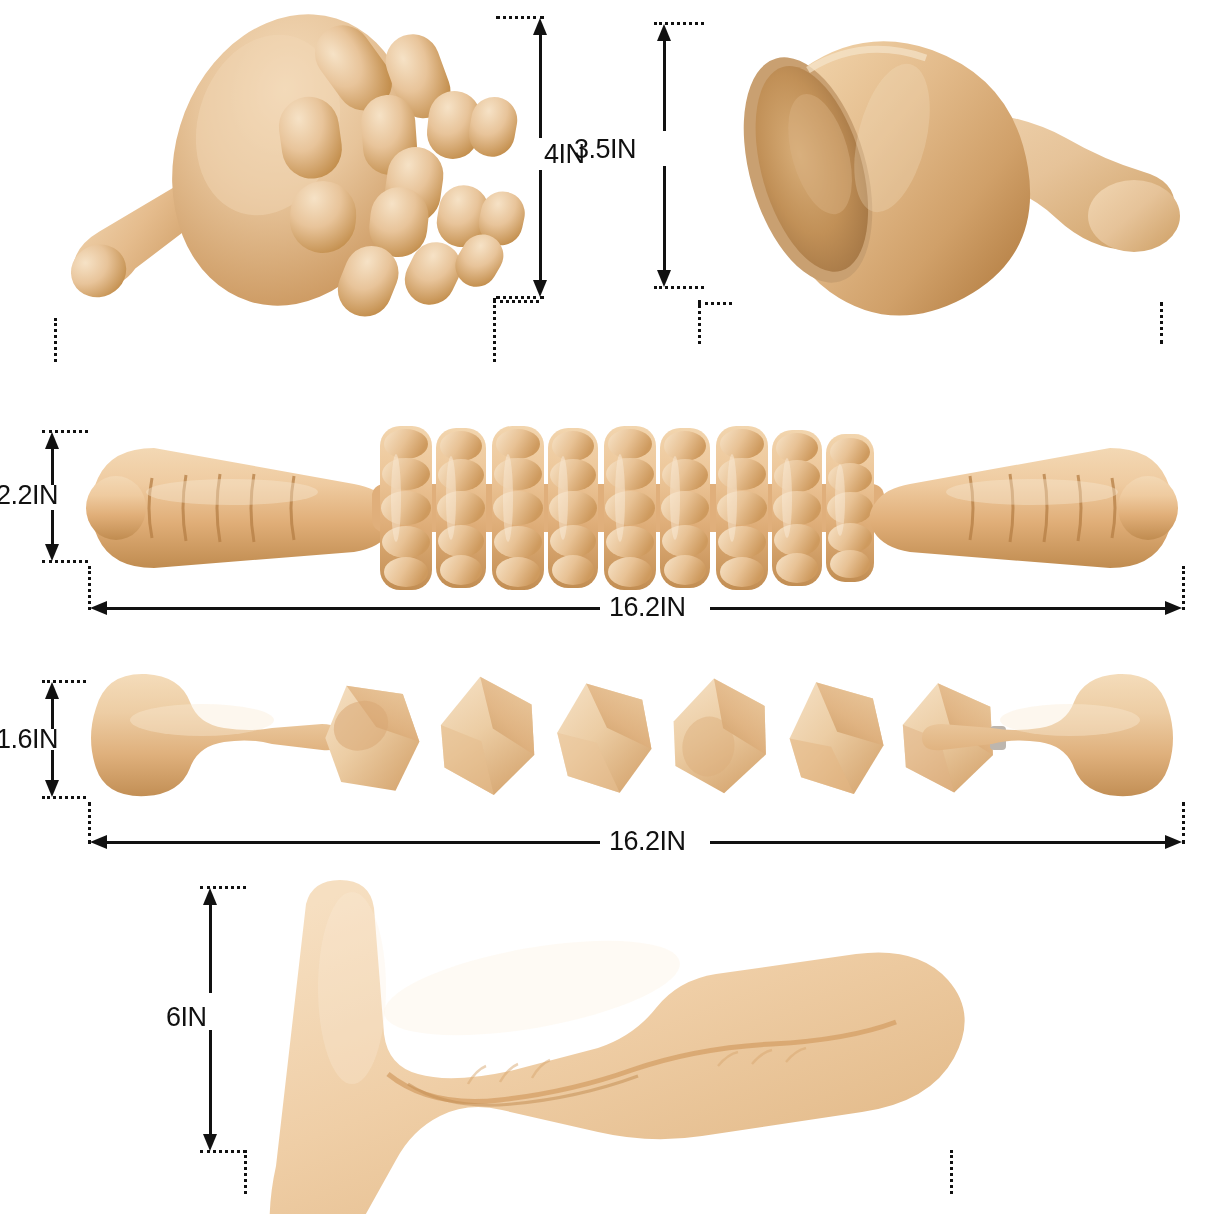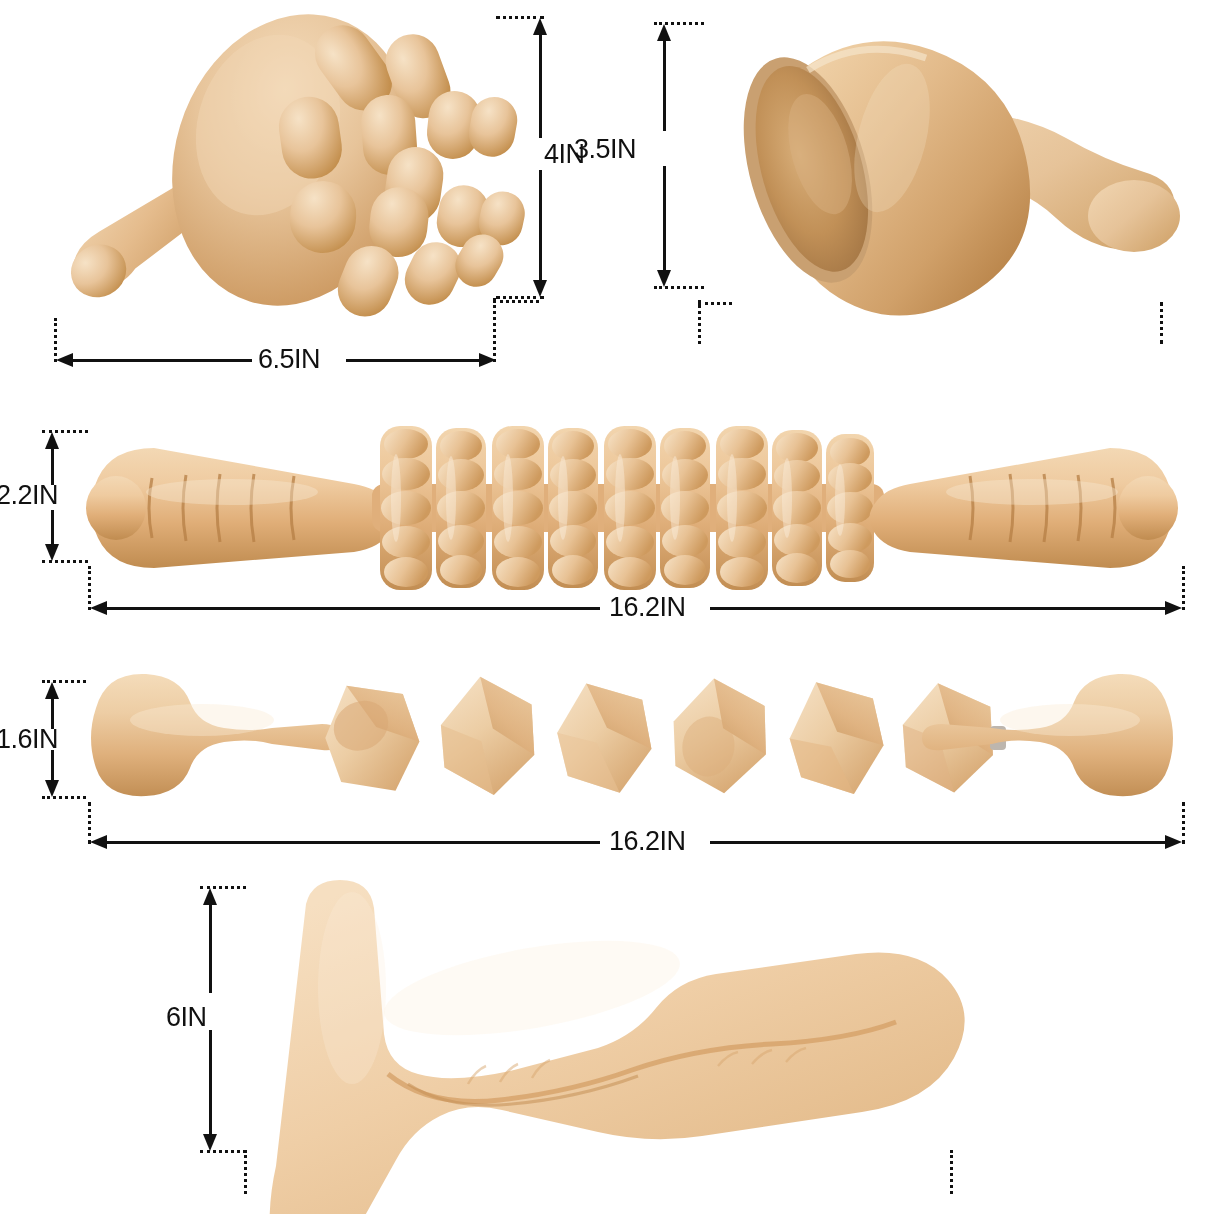--- a/index.html
+++ b/index.html
@@ -151,27 +151,20 @@
         <g transform="rotate(30 428 256)">
             <rect x="408" y="228" width="42" height="54" rx="21" fill="url(#nubG)"></rect>
           </g>
       </g>
     </svg>
 
     <div class="ext-v abs" style="left:14px;top:318px;height:44px;"></div>
     <div class="ext-v abs" style="left:453px;top:298px;height:64px;"></div>
     <div class="ext-h abs" style="left:453px;top:300px;width:46px;"></div>
 
-    <div class="abs" style="left:16px;top:352px;width:440px;height:16px;">
-      <div class="arrow arrow-left abs" style="left:0px;top:1px;"></div>
-      <div class="rule-h abs" style="left:16px;top:7px;width:180px;"></div>
-      <div class="rule-h abs" style="left:290px;top:7px;width:134px;"></div>
-      <div class="arrow arrow-right abs" style="left:423px;top:1px;"></div>
-      <div class="dim-label abs" style="left:202px;top:-6px;">6.5IN</div>
-    </div>
 
     <div class="ext-h abs" style="left:456px;top:16px;width:48px;"></div>
     <div class="ext-h abs" style="left:456px;top:296px;width:48px;"></div>
 
     <div class="abs" style="left:492px;top:18px;width:16px;height:280px;">
       <div class="arrow arrow-up abs" style="left:1px;top:0px;"></div>
       <div class="rule-v abs" style="left:7px;top:15px;height:105px;"></div>
       <div class="rule-v abs" style="left:7px;top:152px;height:110px;"></div>
       <div class="arrow arrow-down abs" style="left:1px;top:262px;"></div>
       <div class="dim-label abs" style="left:12px;top:123px;">4IN</div>

